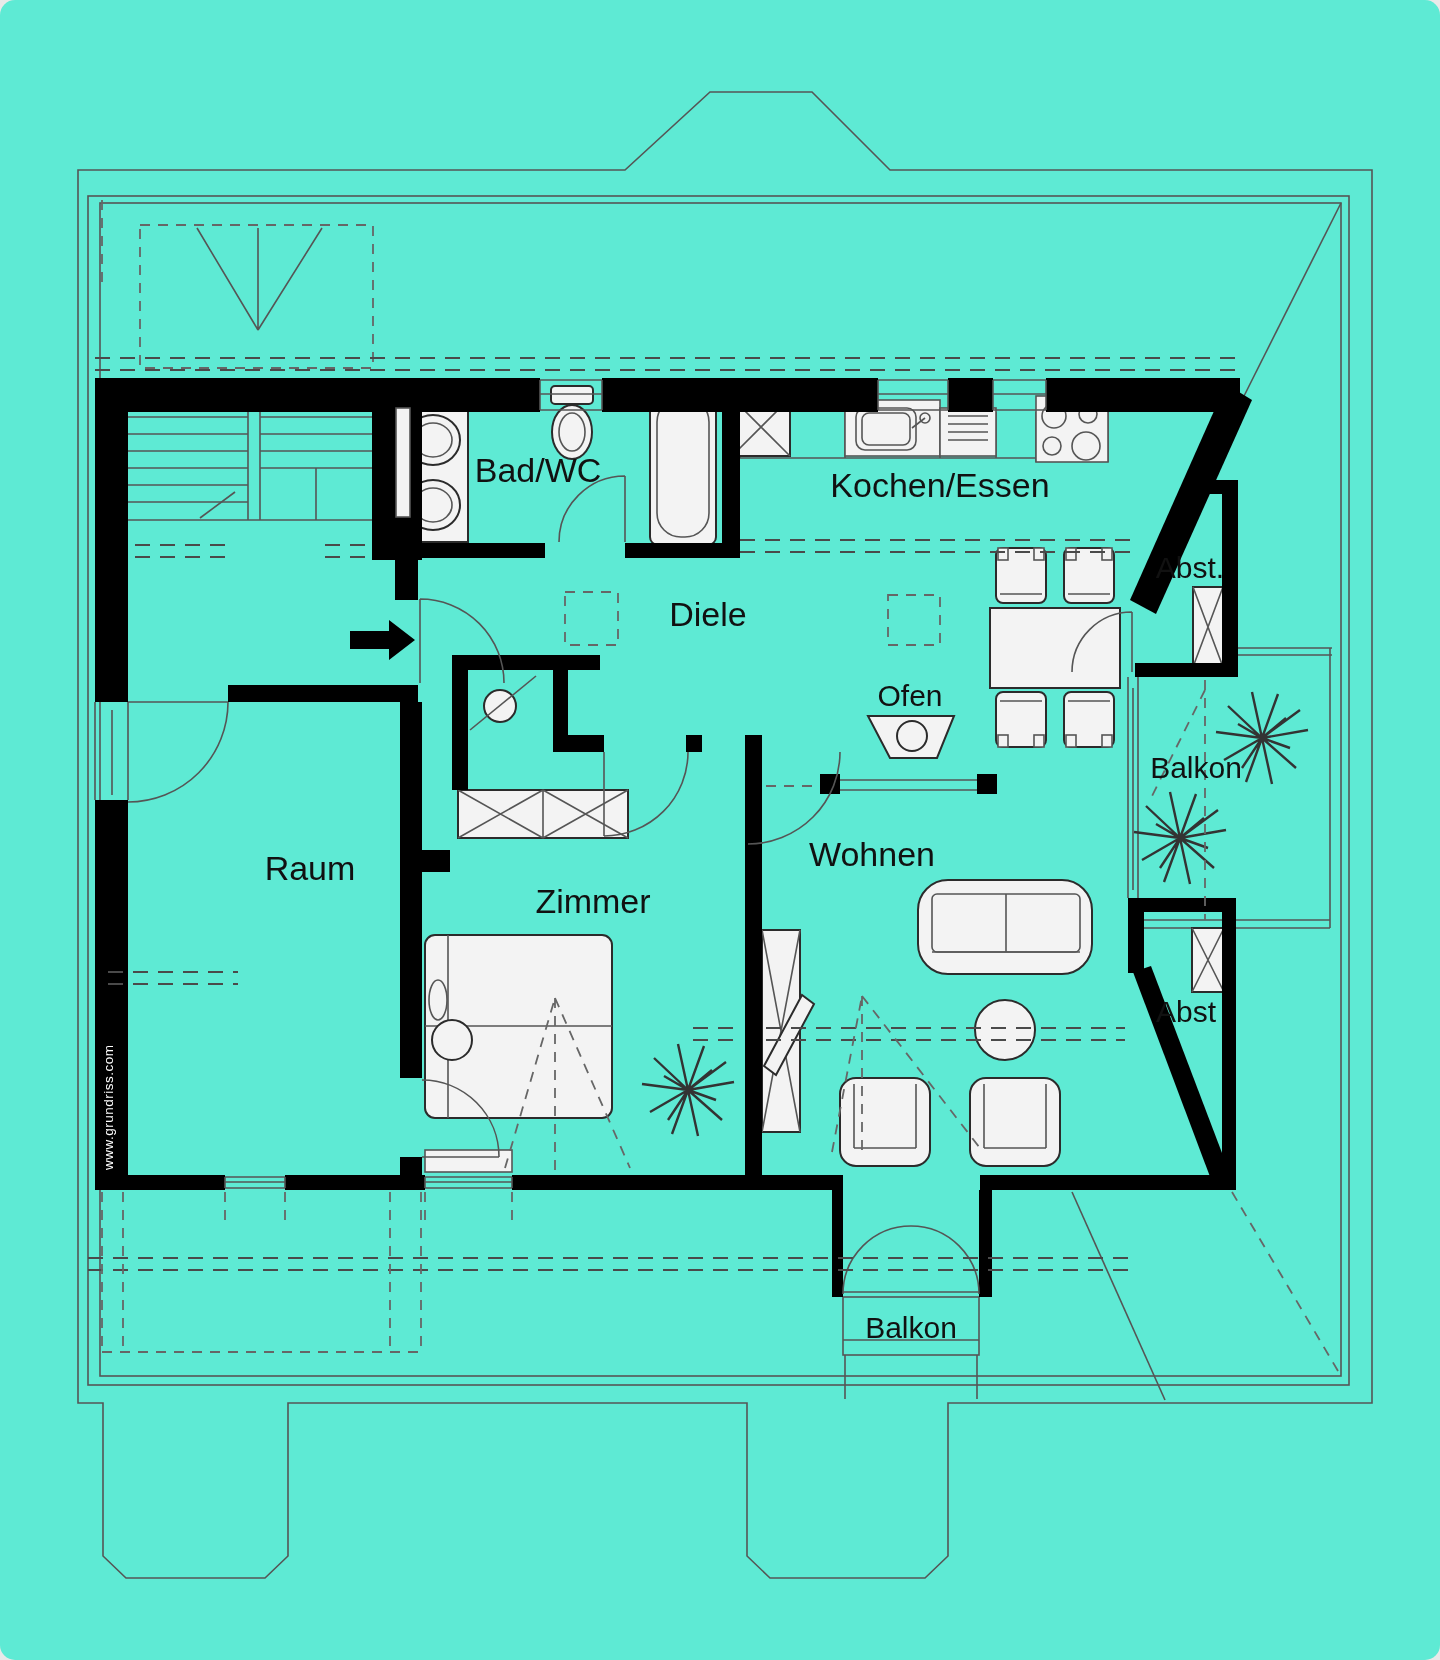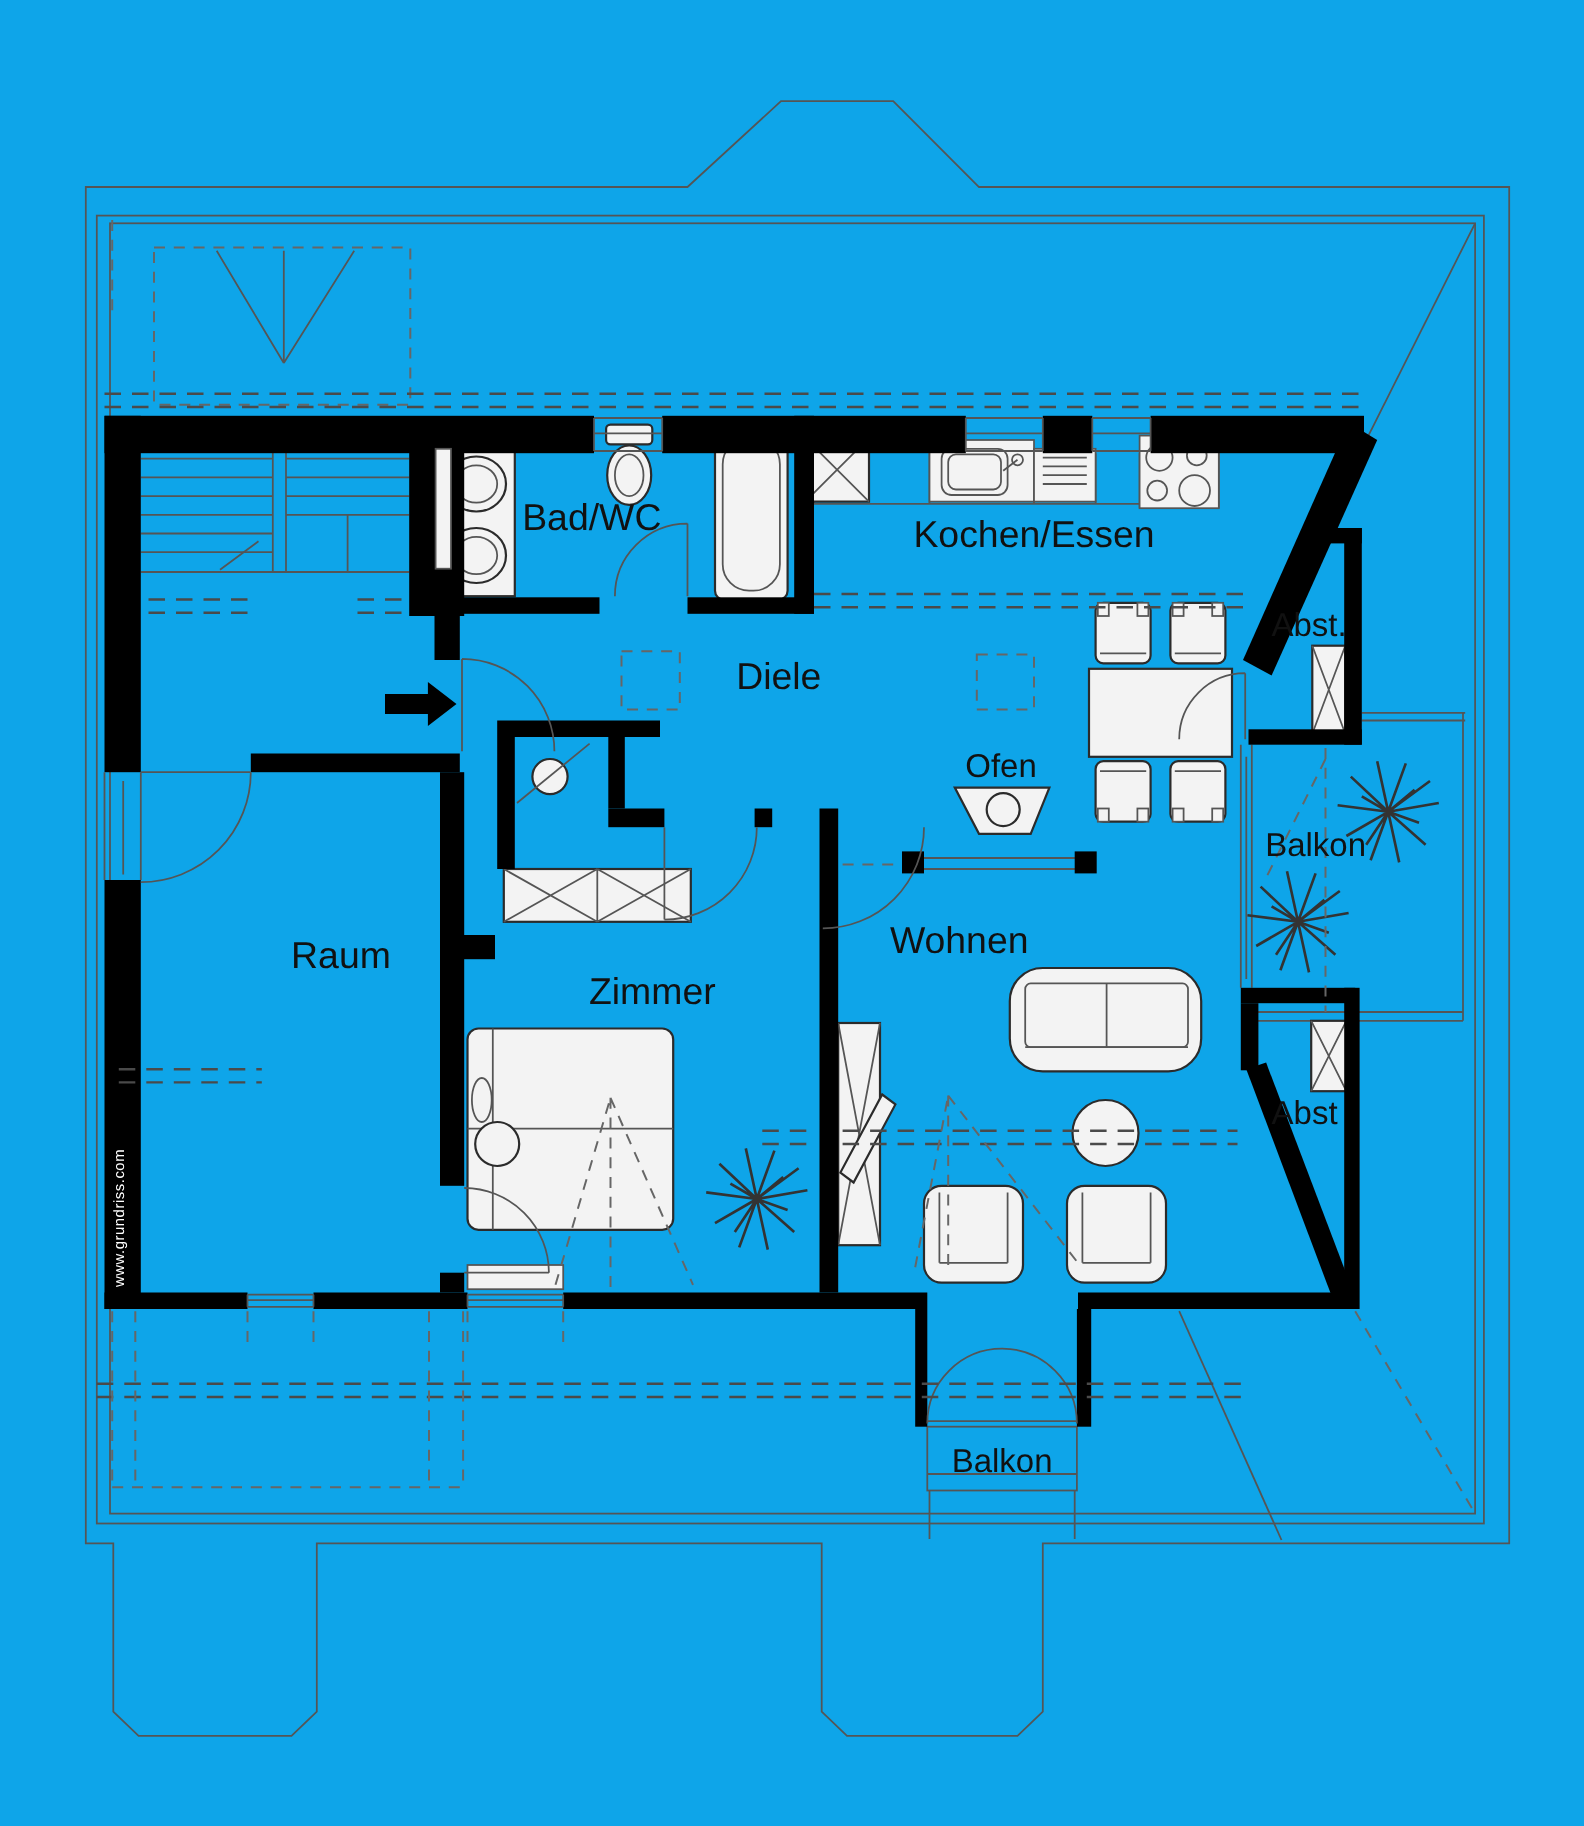--- a/index.html
+++ b/index.html
@@ -1,17 +1,17 @@
 <!DOCTYPE html>
 <html><head>
 <meta charset="utf-8">
 <style>
   html,body{margin:0;padding:0;background:#e9e9e9;}
-  .stage{position:relative;width:1440px;height:1660px;background:#0ea5e9;margin:0 auto;
-         font-family:"Liberation Sans", sans-serif;}
+  .stage{position:relative;width:1440px;height:1660px;background:#5eead4;margin:0 auto;
+         font-family:"Liberation Sans", sans-serif;border-radius:15px;}
   svg{position:absolute;left:0;top:0;}
   .hair{stroke:#555;stroke-width:1.6;fill:none;}
   .dash{stroke:#4a4a4a;stroke-width:2.2;fill:none;stroke-dasharray:15 10;}
   .dash2{stroke:#666;stroke-width:1.8;fill:none;stroke-dasharray:10 8;}
   .wall{fill:#000;stroke:none;}
   .furn{fill:#f3f3f3;stroke:#2b2b2b;stroke-width:2;}
   .furnh{fill:#f3f3f3;stroke:#555;stroke-width:1.6;}
   .lbl{fill:#111;font-size:34px;}
   .lbl-s{fill:#111;font-size:30px;}
   .wm{fill:#fff;font-size:13.5px;letter-spacing:0.5px;}

